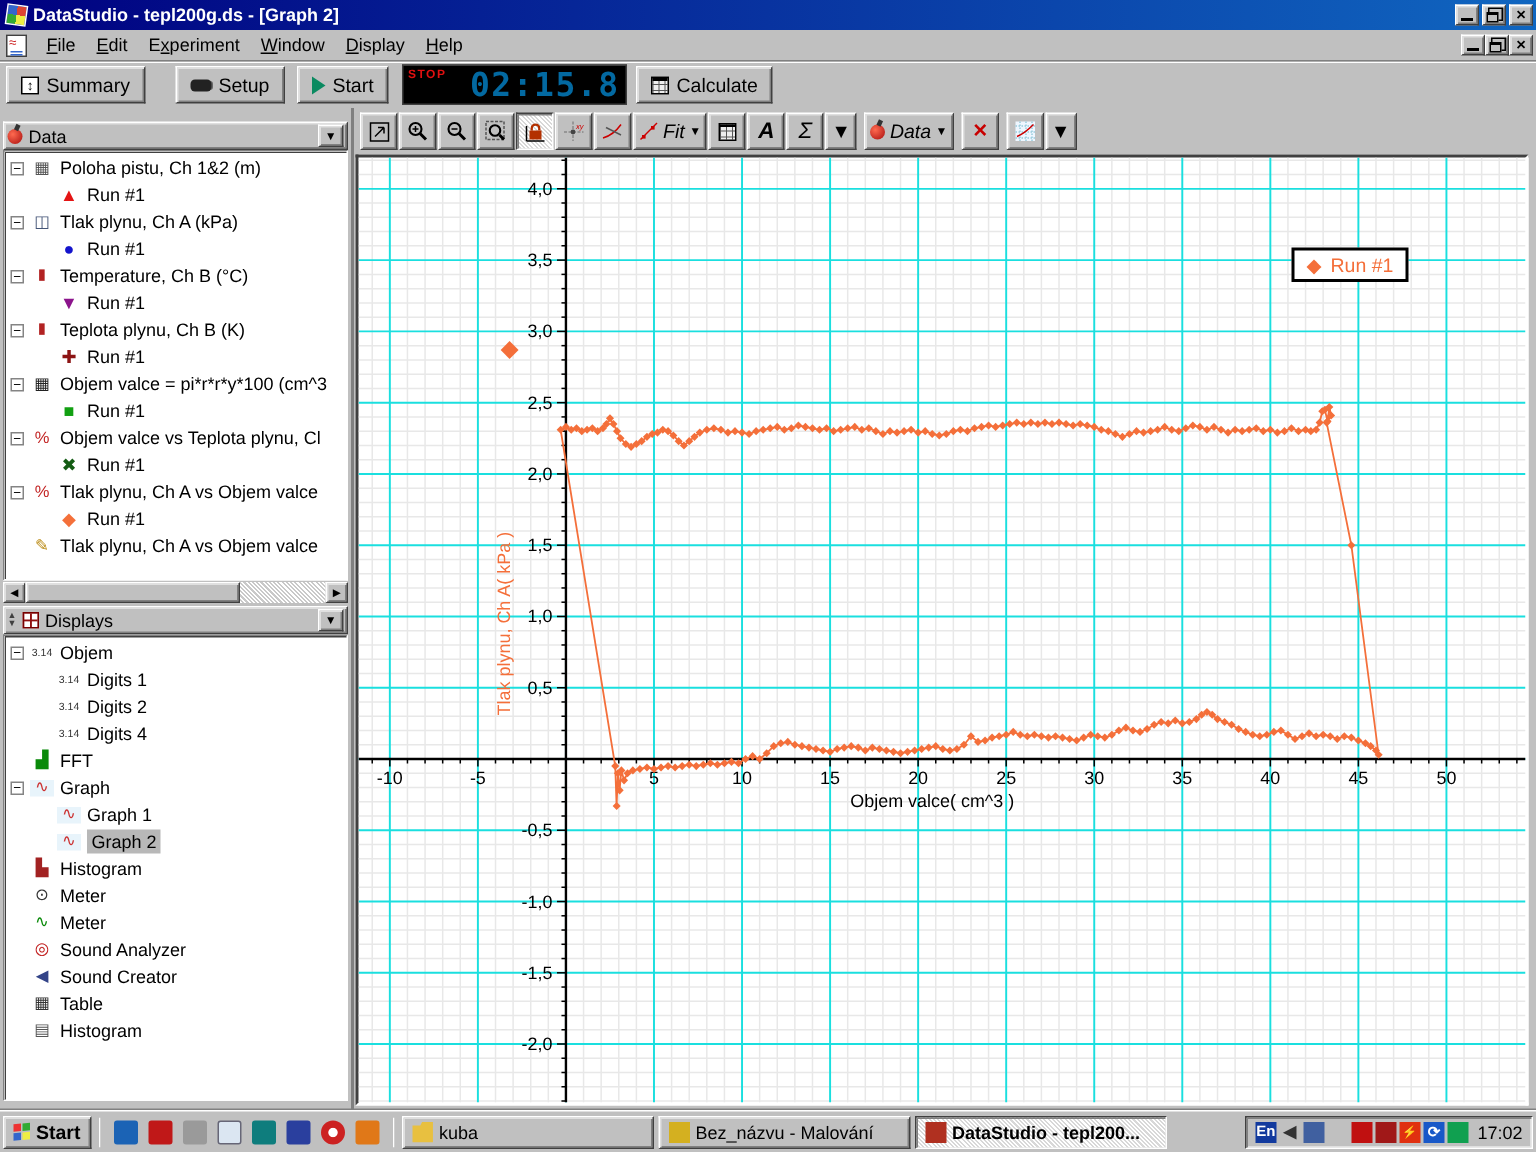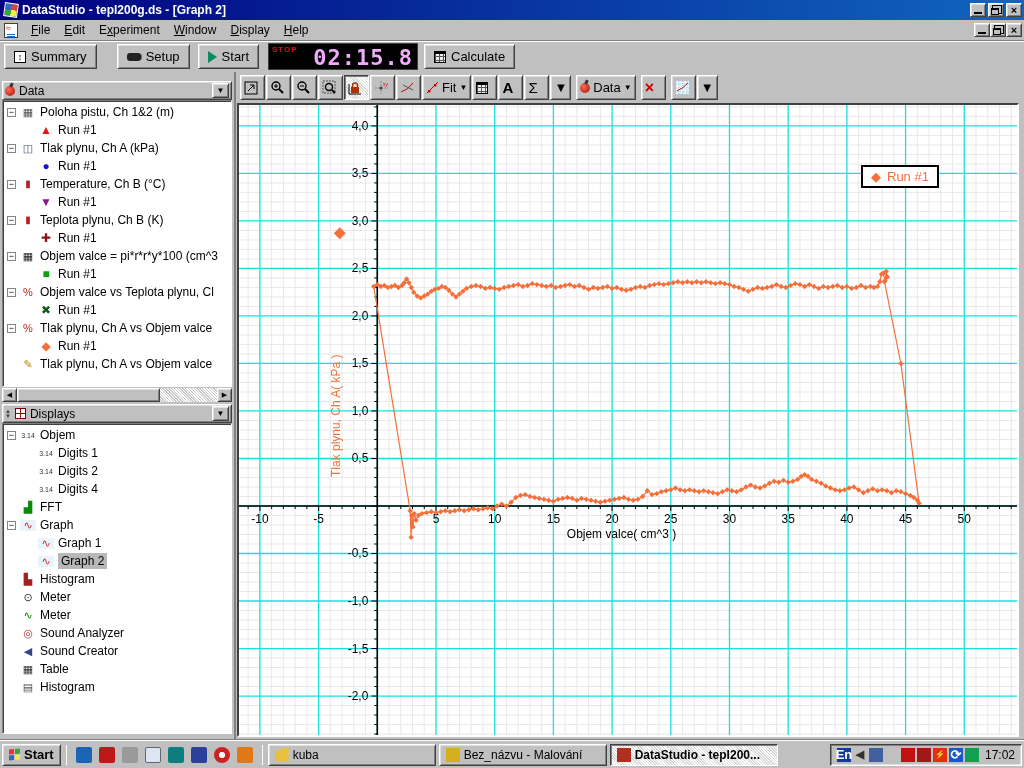--- a/index.html
+++ b/index.html
@@ -30,21 +30,21 @@
 
   
   .toolbar { position:absolute; top:41px; left:0; width:1024px; height:31px; display:flex; align-items:center; }
   .tbtn { height:25px; display:inline-flex; align-items:center; gap:5px; padding:0 9px; font-size:13px; }
   .ico-summary { width:12px; height:12px; border:1px solid #000; background:#fff; display:inline-flex; align-items:center; justify-content:center; font-size:9px; }
   .ico-setup { width:14px; height:8px; background:#222; border-radius:3px; box-shadow:2px 0 0 -1px #666; }
   .ico-start { width:0; height:0; border-left:9px solid #0a8a60; border-top:6px solid transparent; border-bottom:6px solid transparent; }
   .ico-calc { width:12px; height:12px; border:1px solid #000; background:#eee; background-image:linear-gradient(#000 2px, transparent 2px), linear-gradient(90deg,#555 1px,transparent 1px), linear-gradient(#555 1px,transparent 1px); background-size:100% 100%, 4px 4px, 4px 4px; }
   .timer { position:absolute; left:268px; top:2px; width:150px; height:27px; background:#000; border:1px solid #404040; }
   .timer .stop { position:absolute; top:1px; left:3px; color:#e01010; font-size:8px; font-weight:bold; letter-spacing:1px; }
-  .timer .digits { position:absolute; right:4px; top:1px; color:#f0abfc; font-family:"DejaVu Sans Mono", monospace; font-size:22px; font-weight:bold; letter-spacing:1px; }
+  .timer .digits { position:absolute; right:4px; top:1px; color:#0369a1; font-family:"DejaVu Sans Mono", monospace; font-size:22px; font-weight:bold; letter-spacing:1px; }
   .calc-btn { position:absolute; left:424px; top:3px; }
 
   
   .content { position:absolute; top:72px; left:0; width:1024px; bottom:28px; }
 
   
   .sidebar { position:absolute; left:0; top:0; width:236px; height:100%; background:#c0c0c0; padding-top:9px; border-right:2px solid #808080; }
   .panel-header { height:19px; margin:0 2px; display:flex; align-items:center; gap:4px; padding:0 2px; font-size:12px; }
   .panel-header .dd { margin-left:auto; width:17px; height:15px; display:flex; align-items:center; justify-content:center; font-size:8px; }
   .bottle { width:10px; height:10px; border-radius:50%; background:radial-gradient(circle at 35% 35%, #ff6a50, #a80e0e); position:relative; flex:none; }
@@ -61,40 +61,40 @@
   .trow .marker { width:16px; flex:none; text-align:center; margin-right:4px; font-size:12px; }
   .trow.child { padding-left:18px; }
   .trow .sel { background:#b8b8b8; padding:1px 3px; }
   .hscroll { height:14px; margin:1px 2px 2px 2px; display:flex; background:repeating-linear-gradient(45deg,#fff 0 1px,#c9c9c9 1px 2px); }
   .hscroll .arrow { width:15px; height:14px; font-size:7px; display:flex; align-items:center; justify-content:center; flex:none; }
   .hscroll .thumb { width:62%; height:14px; margin-left:0; }
 
   
   .graphcol { position:absolute; left:236px; right:0; top:0; bottom:0; }
   .gtoolbar { height:31px; display:flex; align-items:center; padding:2px 0 2px 4px; gap:1px; }
-  .gbtn { min-width:25px; height:25px; display:inline-flex; align-items:center; justify-content:space-between; gap:3px; font-size:13px; padding:0 3px; }
+  .gbtn { min-width:25px; height:25px; display:inline-flex; align-items:center; justify-content:center; gap:3px; font-size:13px; padding:0 3px;font-style:italic; }
   .gbtn.pressed { border-top:1px solid #404040; border-left:1px solid #404040; border-right:1px solid #fff; border-bottom:1px solid #fff; box-shadow:inset 1px 1px 0 #808080; background:repeating-linear-gradient(45deg,#fff 0 1px,#d8d8d8 1px 2px); }
   .gbtn .caret { font-size:8px; }
   .gbtn svg { display:block; }
   .plotwrap { position:absolute; top:31px; left:1px; right:5px; bottom:3px; border:2px solid; border-color:#404040 #fff #fff #404040; background:#fff; }
   .plotwrap svg { width:100%; height:100%; display:block; }
   .legend { position:absolute; border:2px solid #000; background:#fff; padding:2px 8px; display:flex; align-items:center; gap:6px; font-size:13px; }
 
   
   .taskbar { position:absolute; bottom:0; left:0; width:1024px; height:28px; background:#c0c0c0; border-top:1px solid #fff; box-shadow:0 -1px 0 #808080; display:flex; align-items:center; padding:0 2px; gap:3px; }
   .startbtn { height:22px; display:inline-flex; align-items:center; gap:4px; padding:0 6px; font-weight:bold; font-size:13px; }
   .winflag { display:grid; grid-template-columns:5px 5px; grid-template-rows:5px 5px; gap:1px; transform:skewY(-6deg); }
   .winflag i { display:block; }
   .tb-sep { width:1px; height:20px; background:#808080; border-right:1px solid #fff; margin:0 2px; }
   .ql { width:16px; height:16px; border-radius:2px; flex:none; }
   .taskbtn { height:22px; display:inline-flex; align-items:center; gap:4px; padding:0 6px; font-size:12px; width:168px; white-space:nowrap; overflow:hidden; }
   .taskbtn.active { border-top:1px solid #404040; border-left:1px solid #404040; border-right:1px solid #fff; border-bottom:1px solid #fff; box-shadow:inset 1px 1px 0 #808080; background:repeating-linear-gradient(45deg,#fff 0 1px,#d8d8d8 1px 2px); font-weight:bold; }
   .tbicon { width:14px; height:14px; flex:none; }
   .tray { margin-left:auto; height:22px; display:flex; align-items:center; gap:2px; padding:0 6px; font-size:12px; }
-  .trayico { width:14px; height:14px; flex:none; display:flex; align-items:center; justify-content:center; font-size:13px; color:#fff; font-weight:bold; }
+  .trayico { width:14px; height:14px; flex:none; display:flex; align-items:center; justify-content:center; font-size:10px; color:#fff; font-weight:bold; }
   .clock { margin-left:4px; }
 </style>
 </head>
 <body>
 
 <div class="titlebar">
   <span class="app-icon"></span>
   <span class="title">DataStudio - tepl200g.ds - [Graph 2]</span>
   <span class="winbtn raised">
       <i class="glyph-min"></i>

